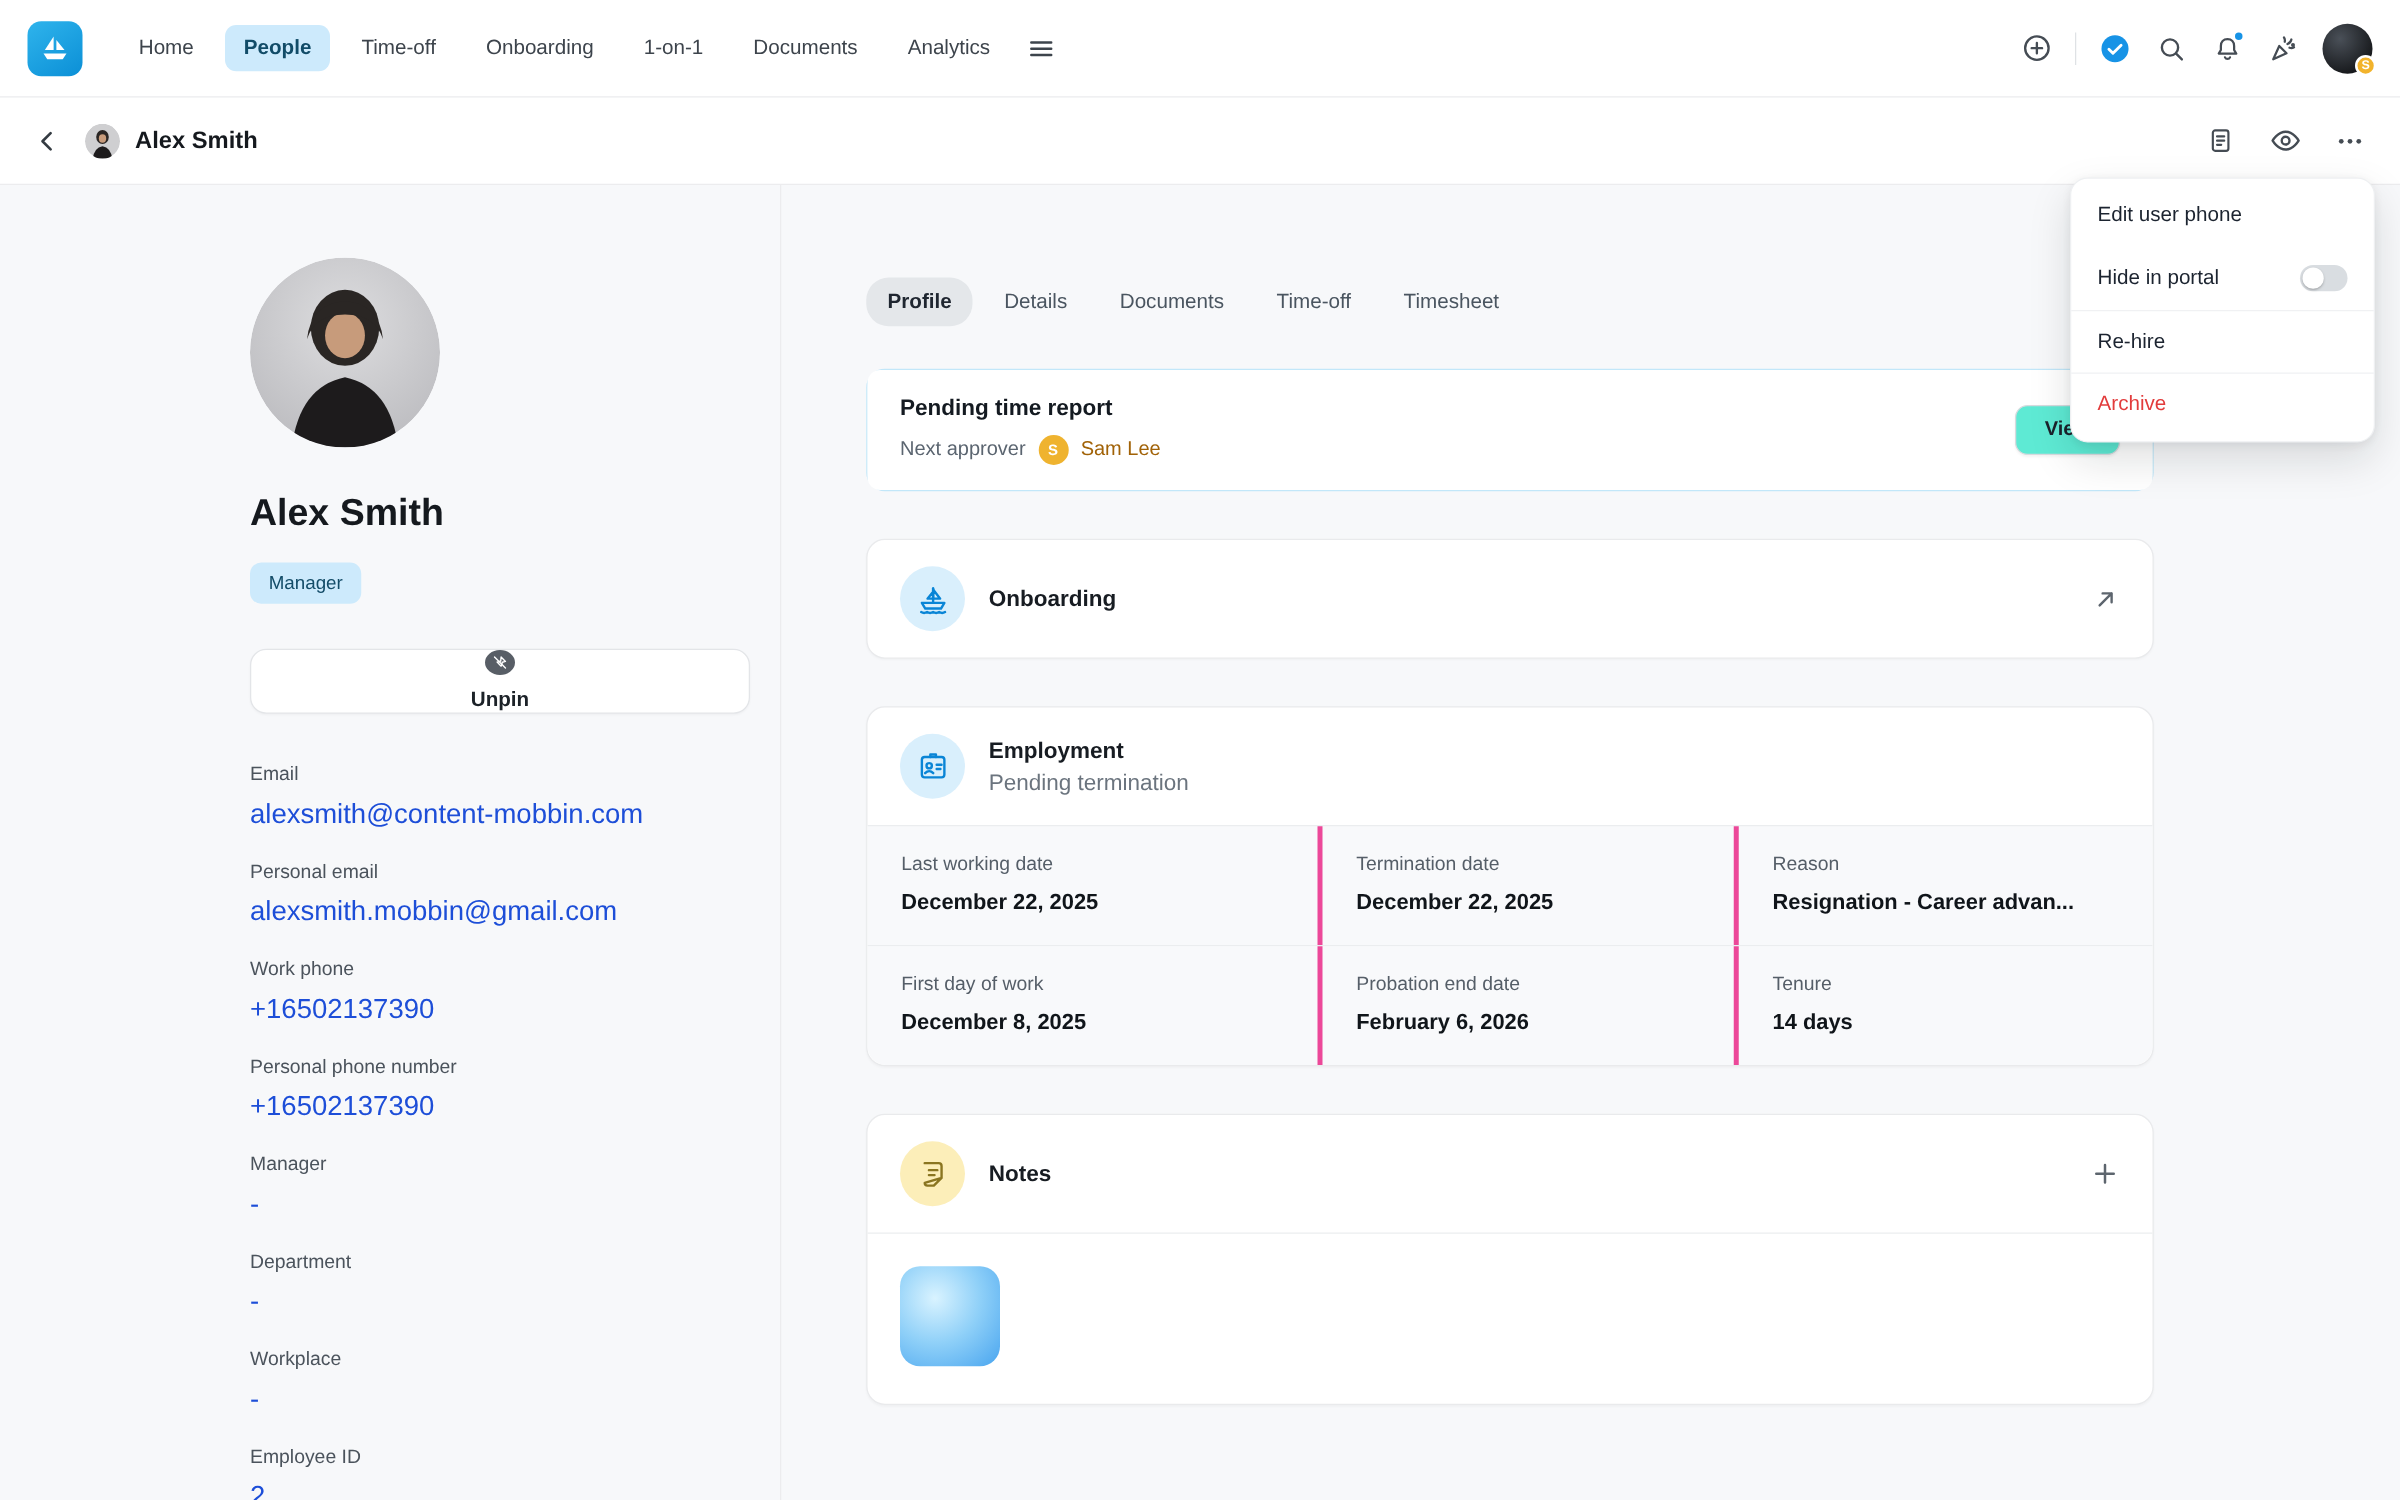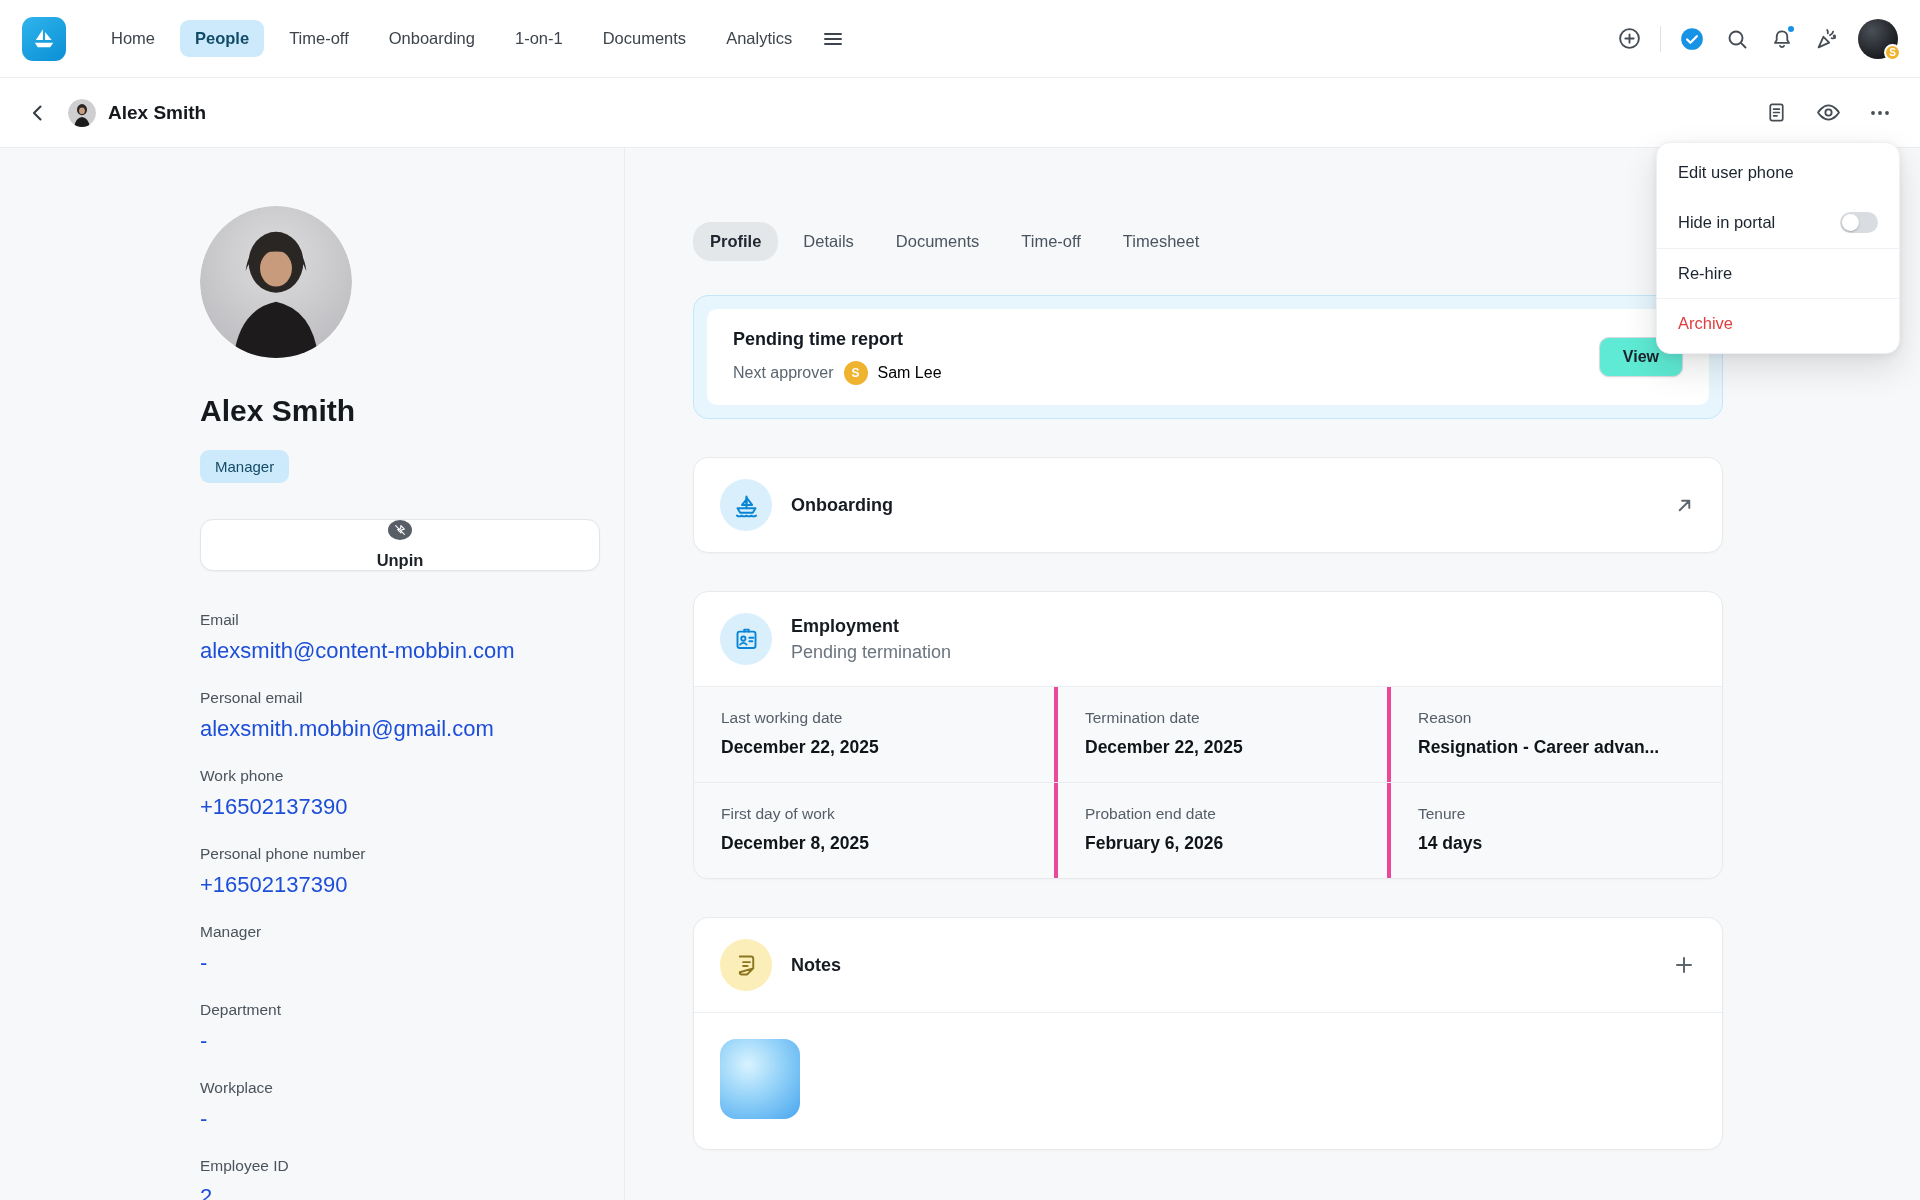--- a/index.html
+++ b/index.html
@@ -67,29 +67,29 @@
   .field { margin-bottom:25px; }
   .field-label { font-size:15.5px; color:#4b535c; }
   .field-value { font-size:22px; color:#1d4ed8; margin-top:9px; }
 
   .main-col { flex:1; padding:74px 0 0 68px; }
   .tabs { display:flex; gap:8px; }
   .tab { font-size:16.5px; color:#4a5560; padding:10px 17px; border-radius:9px; cursor:pointer; }
   .tab.active { background:#e4e7ea; color:#1f2630; font-weight:700;border-radius:18px; }
 
   .alert { margin-top:34px; width:1030px; background:#e7f5fd; border:1px solid #c2e7f9;
-           border-radius:15px; padding:13px; }
+           border-radius:15px; }
   .alert-inner { background:#fff; border-radius:10px; padding:20px 26px;
                  display:flex; align-items:center; justify-content:space-between; }
   .alert-title { font-size:18px; font-weight:700; color:#141a21; }
   .alert-sub { display:flex; align-items:center; gap:10px; margin-top:11px; }
   .alert-sub-label { font-size:16px; color:#5b6570; }
   .mini-avatar { width:24px; height:24px; border-radius:50%; background:#efb32f; color:#fff;
                  font-size:12px; font-weight:700; display:flex; align-items:center; justify-content:center; }
-  .alert-sub-name { font-size:16px; color:#000000;text-align:center; }
+  .alert-sub-name { font-size:16px; color:#a16207;text-align:center; }
   .view-btn { background:#5eead4; border:1px solid #d7dade; border-radius:10px; padding:10px 23px;
               font-size:16px; font-weight:700; color:#1b222b; cursor:pointer;
               box-shadow:0 1px 2px rgba(15,20,25,.05); }
 
   .card { width:1030px; background:#fff; border:1px solid #e9eaec; border-radius:15px; margin-top:38px;
           box-shadow:0 1px 2px rgba(15,20,25,.03); }
   .card-header { display:flex; align-items:center; gap:19px; padding:21px 26px; }
   .icon-circle { width:52px; height:52px; border-radius:50%; flex:none;
                  display:flex; align-items:center; justify-content:center; }
   .icon-circle.blue { background:#d9effc; color:#0a85d6; }

